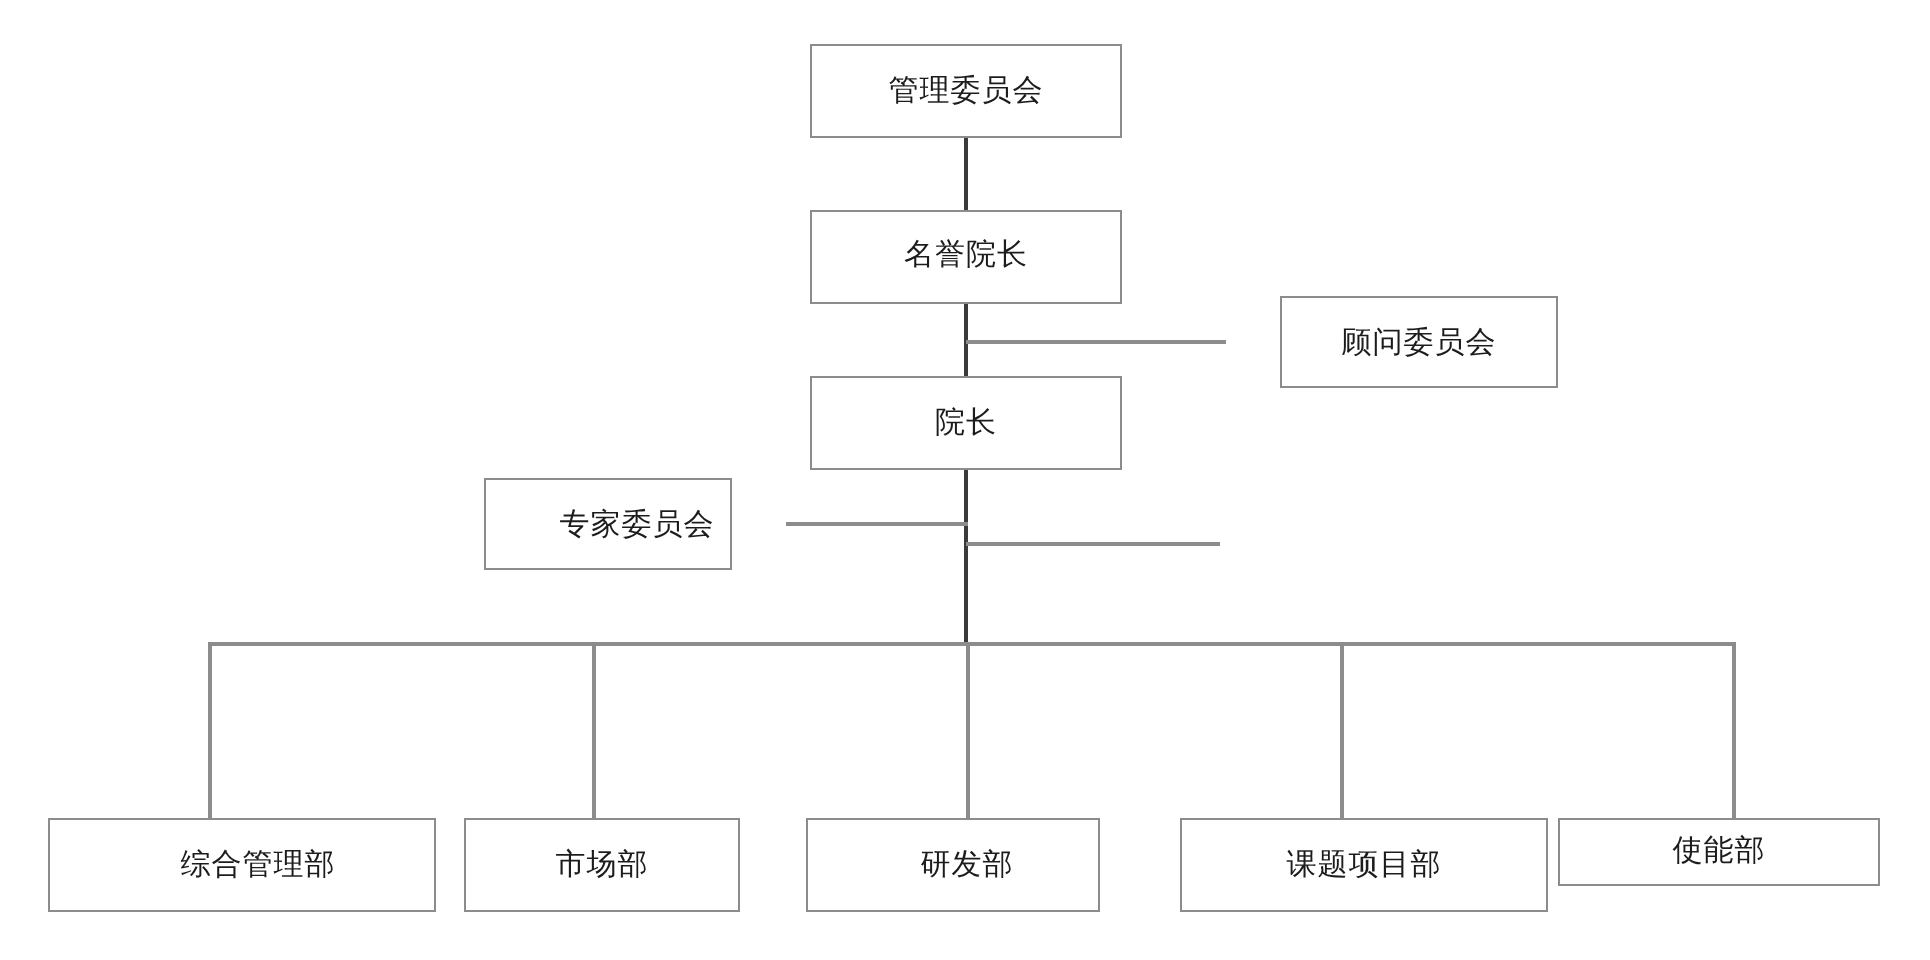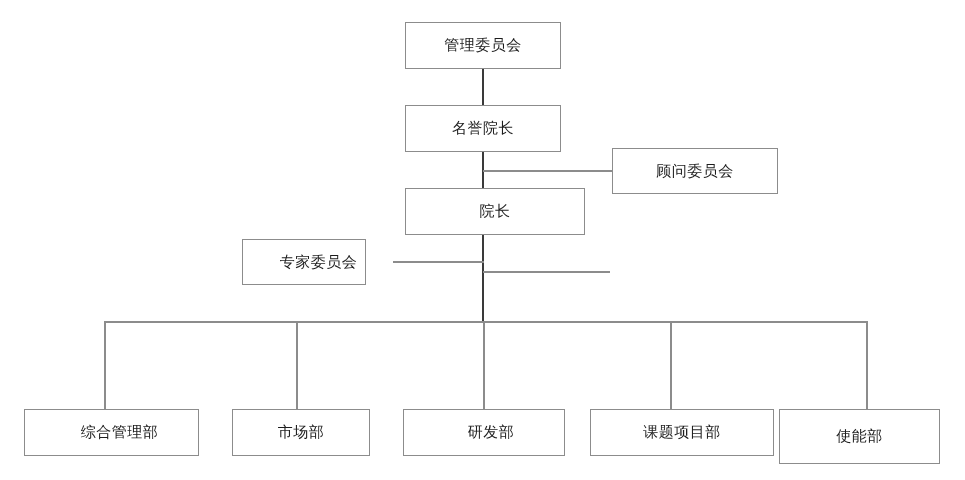--- a/index.html
+++ b/index.html
@@ -67,30 +67,30 @@
   <div class="conn v" style="left:104px; top:321px; height:89px;"></div>
   <div class="conn v" style="left:296px; top:321px; height:89px;"></div>
   <div class="conn v" style="left:483px; top:321px; height:89px;"></div>
   <div class="conn v" style="left:670px; top:321px; height:89px;"></div>
   <div class="conn v" style="left:866px; top:321px; height:89px;"></div>
 
   <div class="node" style="left:405px; top:22px; width:156px; height:47px;">管理委员会</div>
 
   <div class="node" style="left:405px; top:105px; width:156px; height:47px;font-family:Liberation Serif, serif;">名誉院长</div>
 
-  <div class="node" style="left:612px; top:148px; width:166px; height:46px;">顾问委员会</div>
+  <div class="node" style="left:640px; top:148px; width:139px; height:46px;">顾问委员会</div>
 
-  <div class="node" style="left:405px; top:188px; width:180px; height:47px;">院长</div>
+  <div class="node" style="left:405px; top:188px; width:156px; height:47px;">院长</div>
 
   <div class="node" style="left:242px; top:239px; width:124px; height:46px;padding-left:29px;">专家委员会</div>
 
 
-  <div class="node" style="left:24px; top:409px; width:175px; height:47px;padding-left:16px;">综合管理部</div>
+  <div class="node" style="left:24px; top:409px; width:194px; height:47px;padding-left:16px;">综合管理部</div>
 
   <div class="node" style="left:232px; top:409px; width:138px; height:47px;">市场部</div>
 
-  <div class="node" style="left:403px; top:409px; width:162px; height:47px;padding-left:14px;">研发部</div>
+  <div class="node" style="left:403px; top:409px; width:147px; height:47px;padding-left:14px;">研发部</div>
 
   <div class="node" style="left:590px; top:409px; width:184px; height:47px;">课题项目部</div>
 
-  <div class="node" style="left:779px; top:409px; width:161px; height:55px;">使能部</div>
+  <div class="node" style="left:779px; top:409px; width:161px; height:34px;font-family:Liberation Mono, monospace;">使能部</div>
 
 </div>
 
 </body></html>

